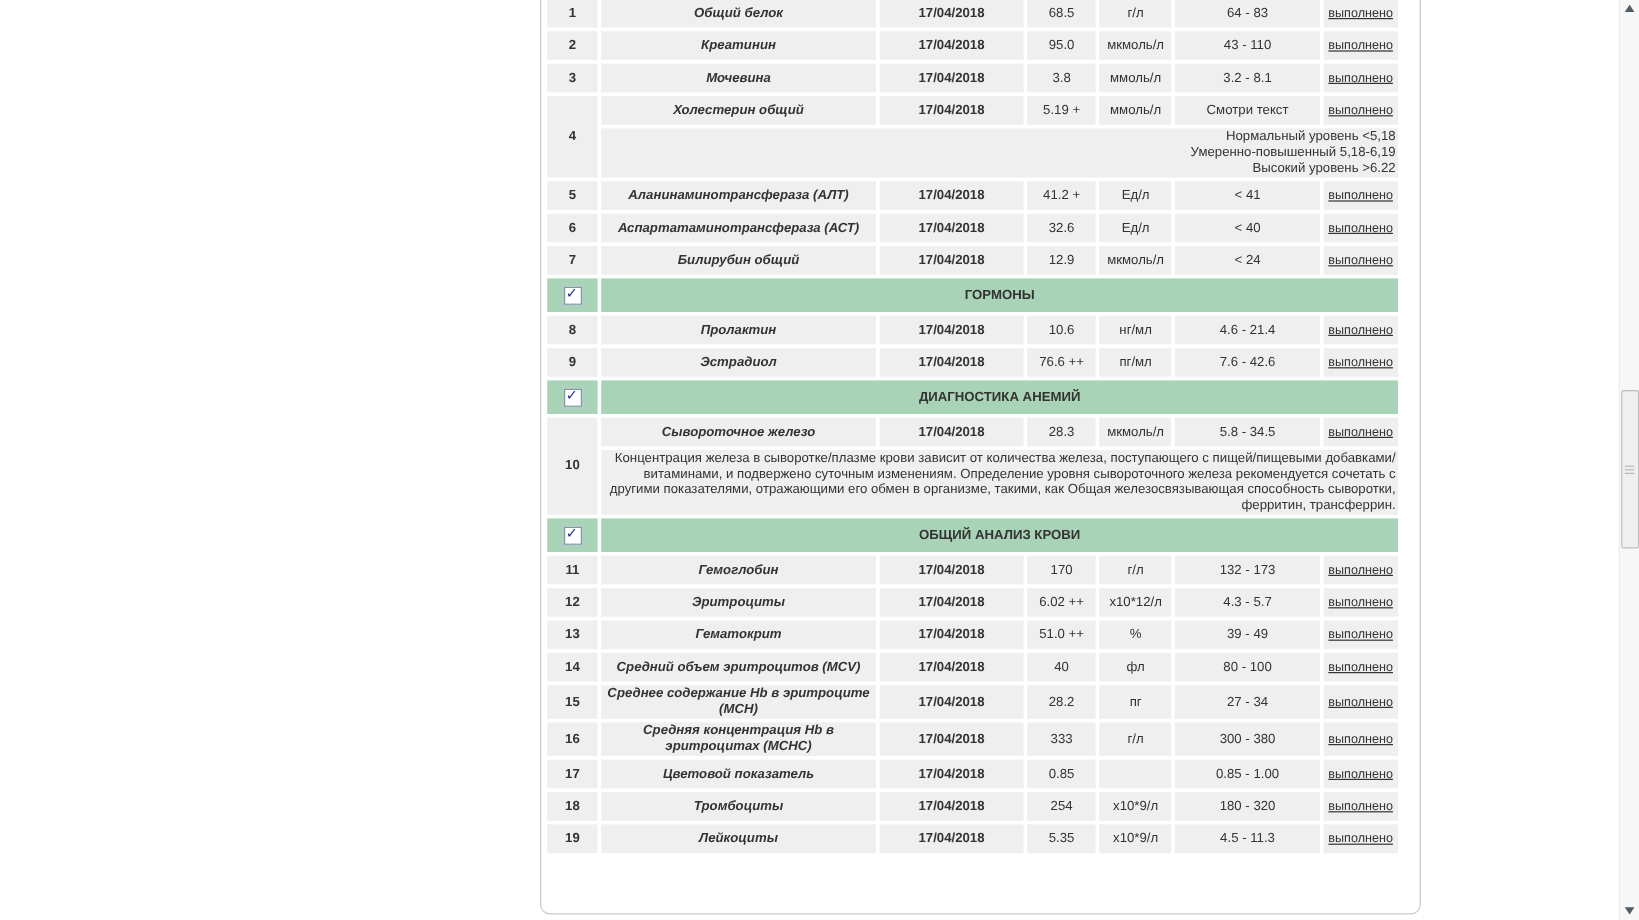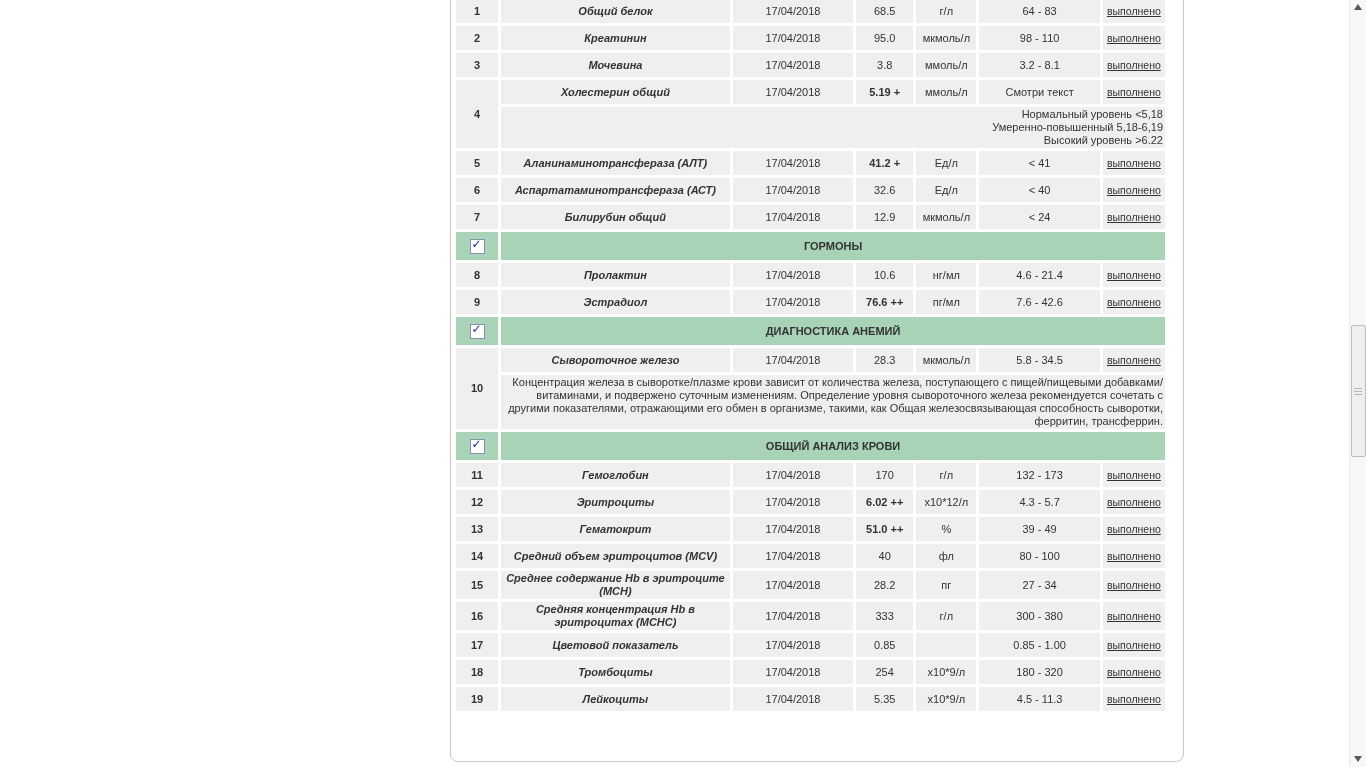--- a/index.html
+++ b/index.html
@@ -8,22 +8,22 @@
   .panel{position:absolute;left:450px;top:-14px;width:734px;height:776px;
          background:#fff;border:1px solid #c8c8c8;border-radius:8px;box-sizing:border-box;}
   
   table.results{position:absolute;left:453px;top:-4px;width:715px;
                 border-collapse:separate;border-spacing:3px;table-layout:fixed;
                 font-size:11px;color:#333333;}
   table.results td{background:#efefef;height:22px;text-align:center;vertical-align:middle;
                    padding:1px 2px;overflow:hidden;line-height:13px;}
   td.numcell{font-weight:bold;}
   td.namecell{font-weight:bold;font-style:italic;}
-  td.datecell{font-weight:normal;}
-  td.bold{font-weight:bold;}
+  td.datecell{font-weight:bold;}
+  td.bold{font-weight:normal;}
   td.statuscell{font-size:10.5px;text-decoration:underline;}
   tr.section-row td{background:#a8d3b6;height:26px;}
   td.sectitle{font-weight:bold;color:#333;margin-left:12px;}
   td.notecell{padding:8px 14px;line-height:15px;}
   td.notecell .noteline{text-align:right;}
   
   .cb{width:13px;height:13px;margin:0 auto;background:#fff;border:1px solid #8593a9;
       outline:1px dotted #b9cdd8;outline-offset:1px;position:relative;cursor:pointer;}
   .cb .chk{position:absolute;left:1px;top:-2px;font-size:12px;font-weight:bold;color:#1c2c9e;}
   
@@ -68,21 +68,21 @@
         <td>г/л</td>
         <td>64 - 83</td>
         <td class="statuscell">выполнено</td>
       </tr>
       <tr>
         <td class="numcell">2</td>
         <td class="namecell">Креатинин</td>
         <td class="datecell">17/04/2018</td>
         <td>95.0</td>
         <td>мкмоль/л</td>
-        <td>98 - 110</td>
+        <td>43 - 110</td>
         <td class="statuscell">выполнено</td>
       </tr>
       <tr>
         <td class="numcell">3</td>
         <td class="namecell">Мочевина</td>
         <td class="datecell">17/04/2018</td>
         <td>3.8</td>
         <td>ммоль/л</td>
         <td>3.2 - 8.1</td>
         <td class="statuscell">выполнено</td>

